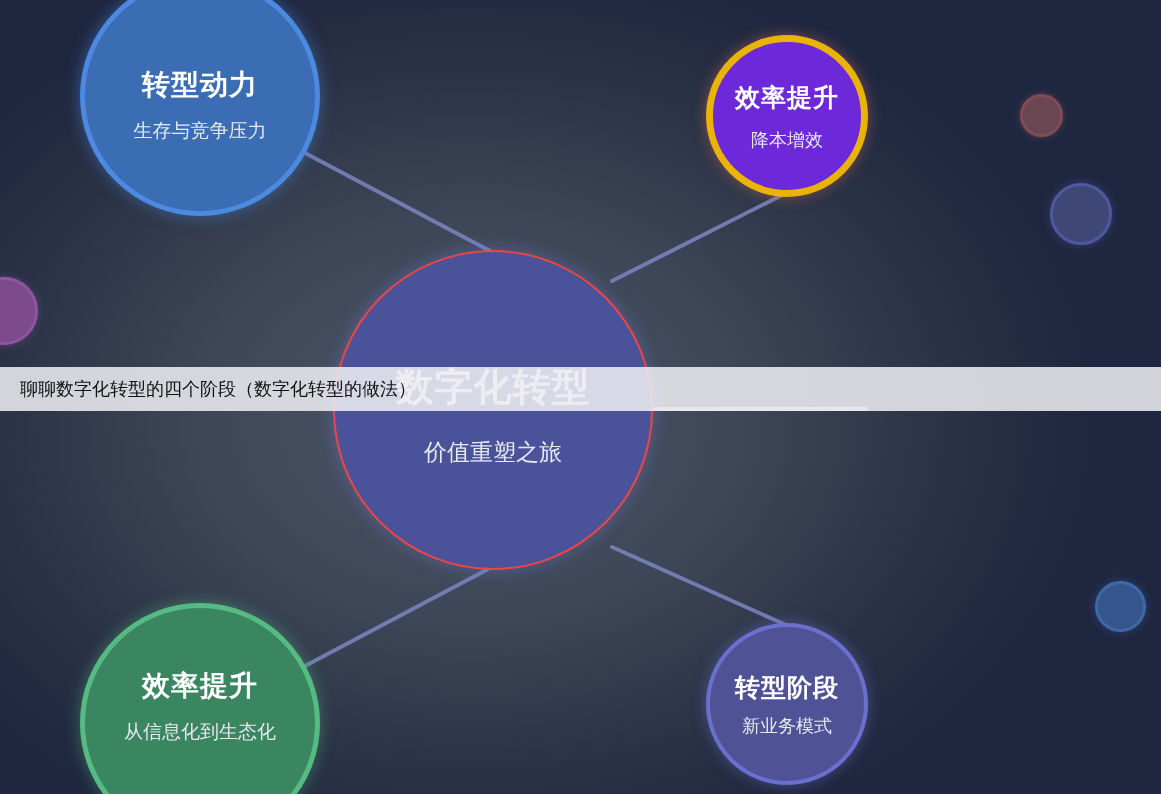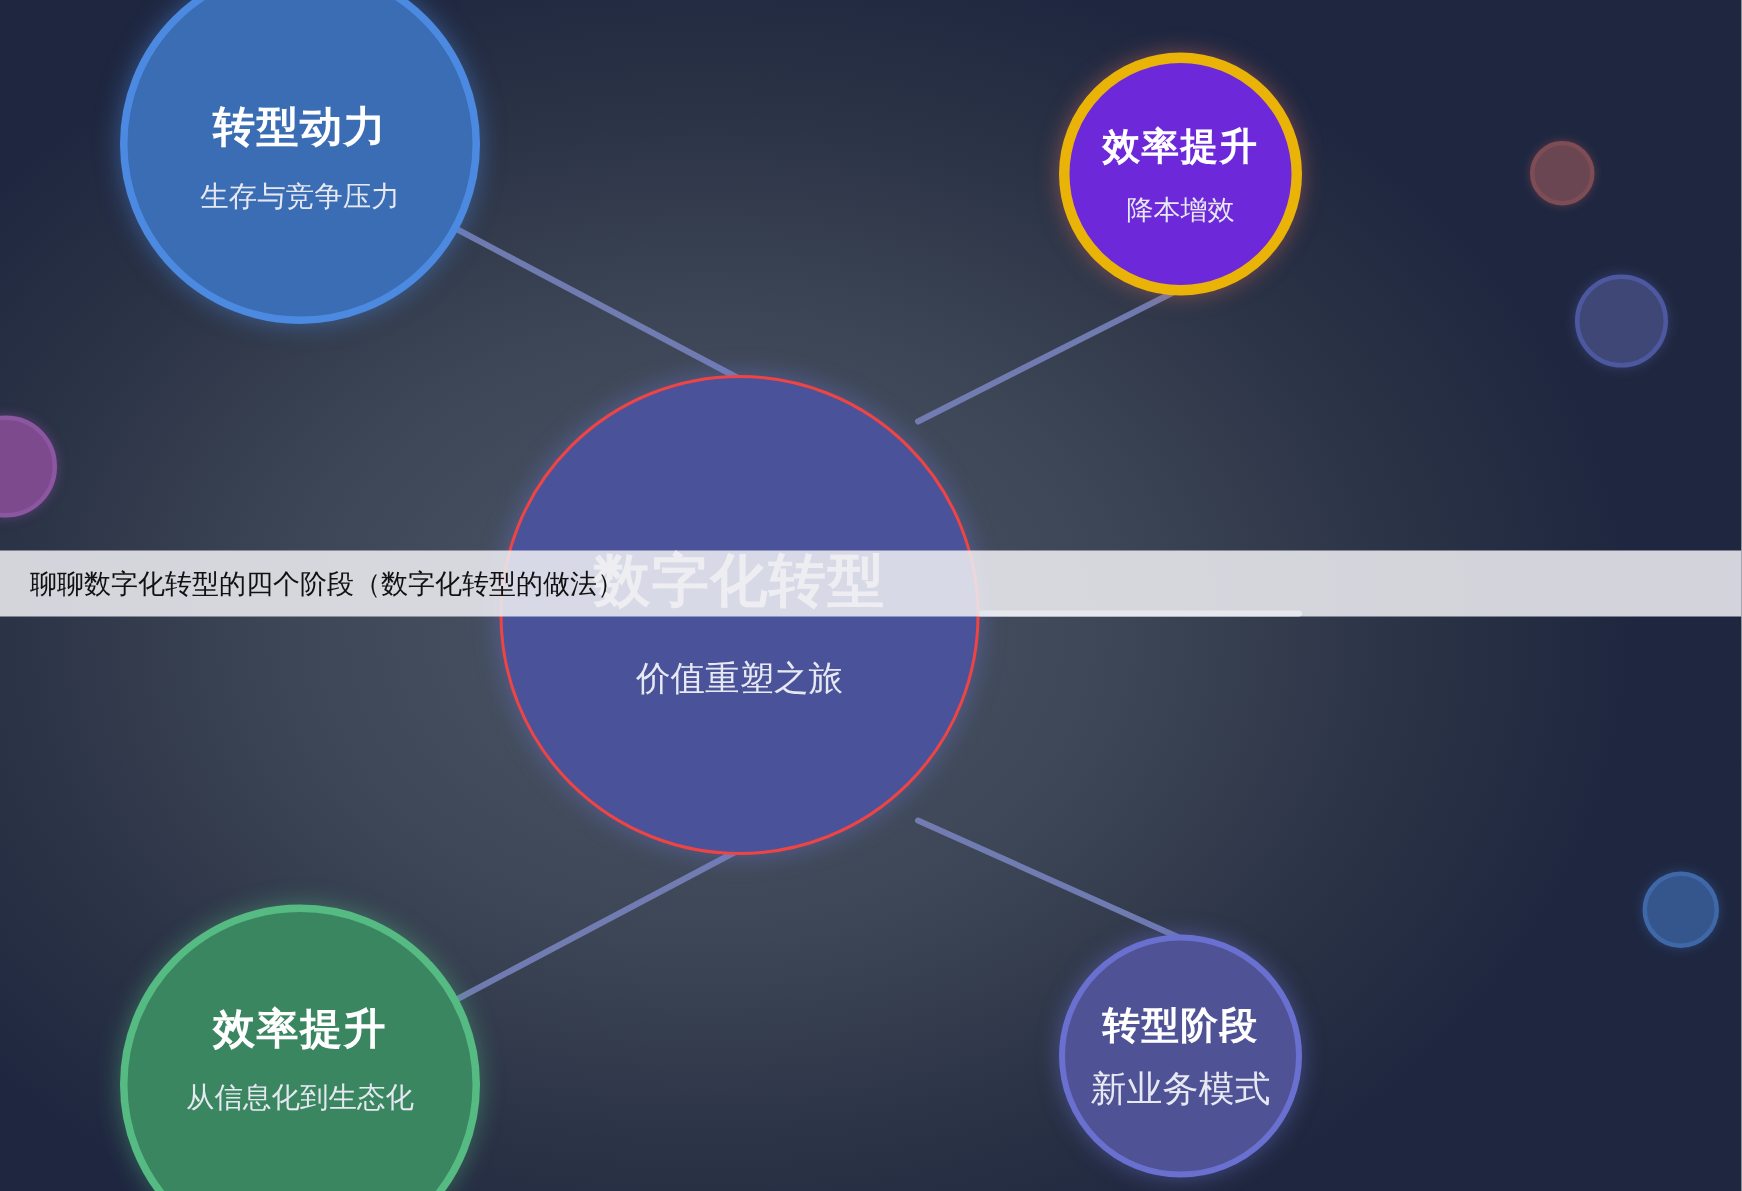--- a/index.html
+++ b/index.html
@@ -61,19 +61,19 @@
   </div>
 
 
   <div class="node" style="left:80px;top:603px;width:240px;height:240px;background:#3a8661;border:5px solid #55bb82;box-shadow:0 0 16px rgba(85,187,130,.45);">
     <div class="title" style="font-size:28px;margin-top:-34px;">效率提升</div>
     <div class="sub" style="font-size:19px;">从信息化到生态化</div>
   </div>
 
   <div class="node" style="left:706px;top:623px;width:162px;height:162px;background:#4f5396;border:4px solid #6a70cf;box-shadow:0 0 14px rgba(106,112,207,.5);">
     <div class="title" style="font-size:25px;">转型阶段</div>
-    <div class="sub" style="font-size:24px;margin-top:10px;">新业务模式</div>
+    <div class="sub" style="font-size:18px;margin-top:10px;">新业务模式</div>
   </div>
 
   <div class="banner">
     <span>聊聊数字化转型的四个阶段（数字化转型的做法）</span>
   </div>
 </div>
 
 </body></html>

